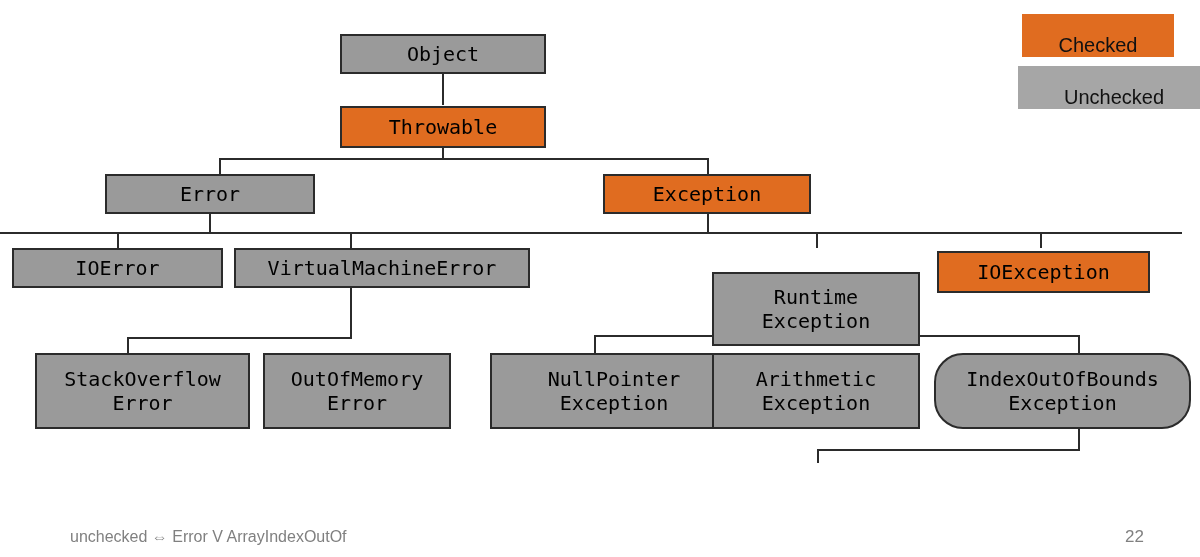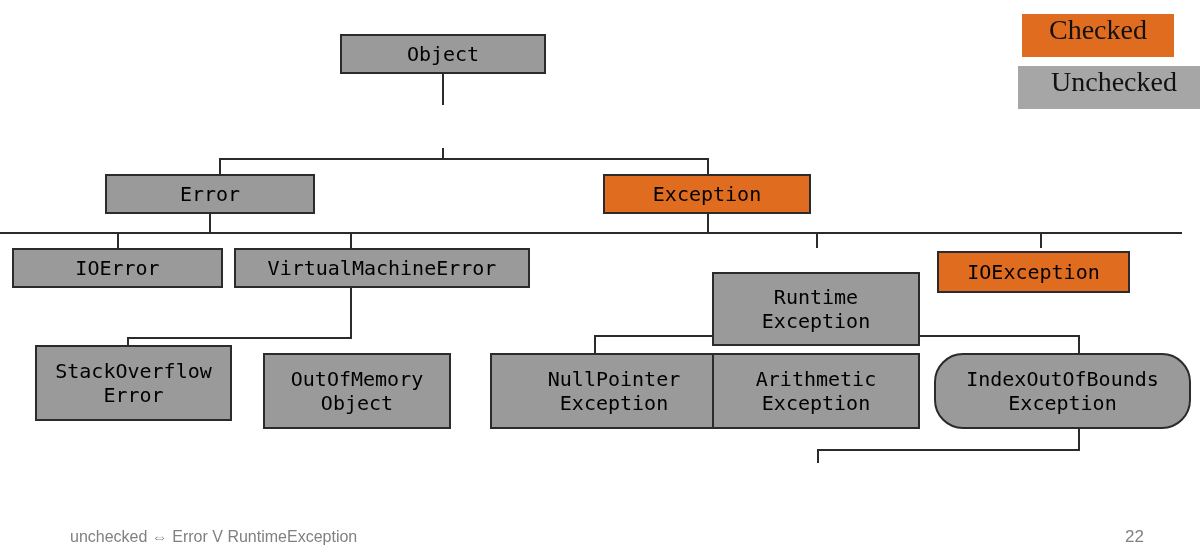--- a/index.html
+++ b/index.html
@@ -47,24 +47,24 @@
     z-index: 1;
   }
   .line.h { height: 2px; }
   .line.v { width: 2px; }
 
   
   .legend-box {
     position: absolute;
     box-sizing: border-box;
     display: flex;
-    align-items: flex-start;
+    align-items: flex-end;
     justify-content: center;
-    font-family: Liberation Serif, serif;
-    font-size: 28px;
+    font-family: Liberation Sans, sans-serif;
+    font-size: 20px;
     color: #111111;
     z-index: 4;
   }
   .legend-box.checked   { background: #e06c20; }
   .legend-box.unchecked { background: #a6a6a6; }
 
   
   .footer-note {
     position: absolute;
     left: 70px;
@@ -114,53 +114,54 @@
   <div class="line h" style="left:594px; top:335px; width:486px;"></div>
   <div class="line v" style="left:594px; top:335px; height:18px;"></div>
   <div class="line v" style="left:1078px; top:335px; height:18px;"></div>
 
   <div class="line v" style="left:1078px; top:429px; height:22px;"></div>
   <div class="line h" style="left:817px; top:449px; width:263px;"></div>
   <div class="line v" style="left:817px; top:449px; height:14px;"></div>
 
   <div class="node unchecked" style="left:340px; top:34px; width:206px; height:40px;">Object</div>
 
+  <div class="node checked" style="left:340px; top:106px; width:206px; height:42px;">Throwable</div>
 
   <div class="node unchecked" style="left:105px; top:174px; width:210px; height:40px;">Error</div>
 
   <div class="node checked" style="left:603px; top:174px; width:208px; height:40px;">Exception</div>
 
   <div class="node unchecked" style="left:12px; top:248px; width:211px; height:40px;text-align:right;">IOError</div>
 
   <div class="node unchecked" style="left:234px; top:248px; width:296px; height:40px;">VirtualMachineError</div>
 
-  <div class="node unchecked" style="left:35px; top:345px; width:197px; height:76px;">StackOverflow
+  <div class="node unchecked" style="left:35px; top:353px; width:215px; height:76px;">StackOverflow
 Error</div>
 
   <div class="node unchecked" style="left:263px; top:353px; width:188px; height:76px;">OutOfMemory
-Object</div>
+Error</div>
 
   <div class="node unchecked" style="left:712px; top:248px; width:208px; height:74px;margin-top:24px;">Runtime
 Exception</div>
 
-  <div class="node checked" style="left:937px; top:251px; width:193px; height:42px;">IOException</div>
+  <div class="node checked" style="left:937px; top:251px; width:213px; height:42px;">IOException</div>
 
   <div class="node unchecked" style="left:490px; top:353px; width:248px; height:76px;">NullPointer
 Exception</div>
 
   <div class="node unchecked" style="left:712px; top:353px; width:208px; height:76px;">Arithmetic
 Exception</div>
 
   <div class="node unchecked" style="left:934px; top:353px; width:257px; height:76px;border-radius:29px;">IndexOutOfBounds
 Exception</div>
 
 
   <div class="legend-box checked" style="left:1022px; top:14px; width:152px; height:43px;">
     <span>Checked</span>
   </div>
   <div class="legend-box unchecked" style="left:1018px; top:66px; width:192px; height:43px;">
     <span>Unchecked</span>
   </div>
 
-  <div class="footer-note">unchecked ⇔ Error V RuntimeException</div>
+  <div class="footer-note">unchecked ⇔ Error V ArrayIndexOutOf</div>
   <div class="page-number">22</div>
 
 </div>
 
 </body></html>

